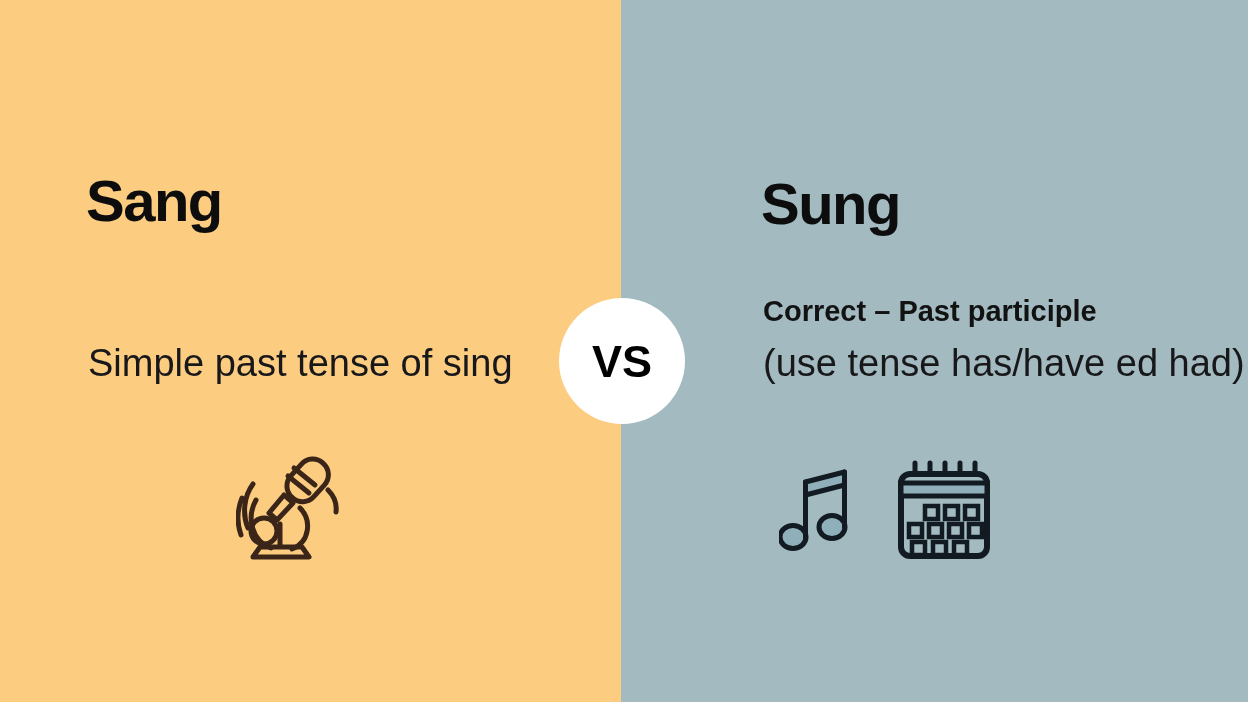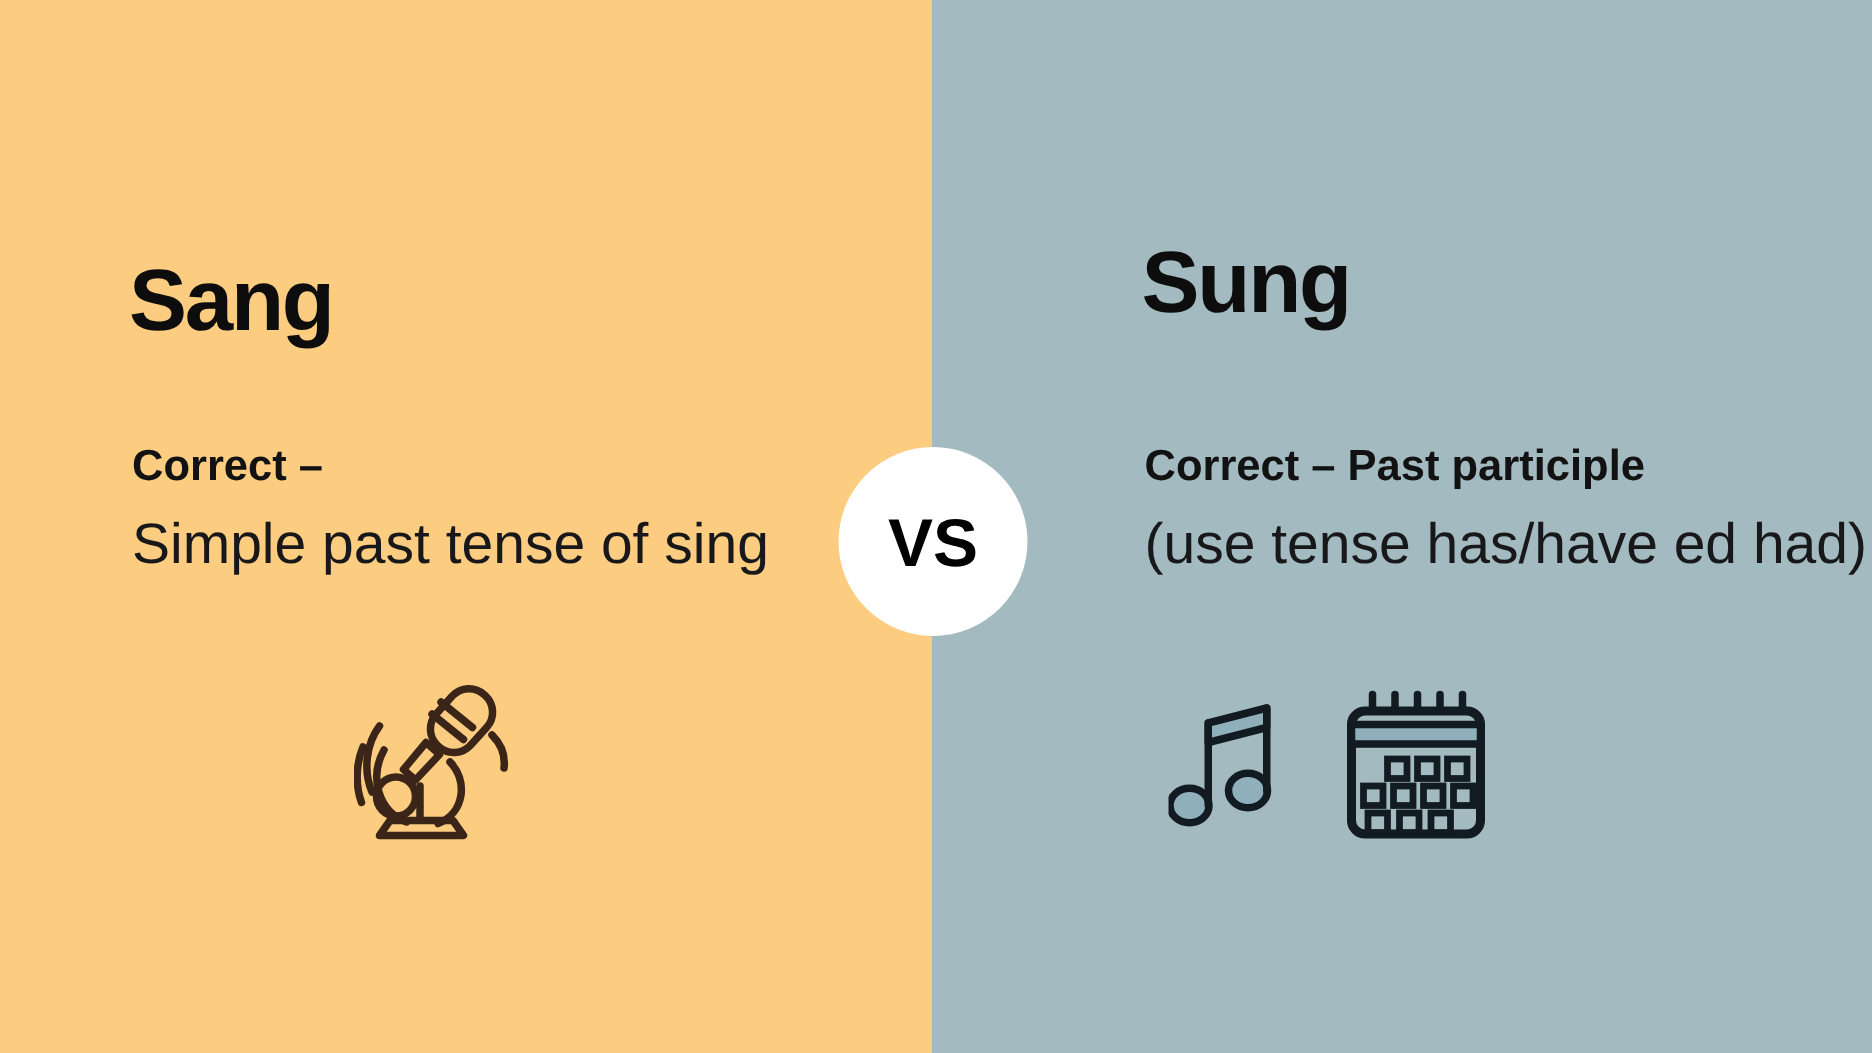--- a/index.html
+++ b/index.html
@@ -50,21 +50,21 @@
     position: absolute;
     font-weight: 700;
     font-size: 58px;
     letter-spacing: -1.5px;
     line-height: 1;
     color: #0d0d0d;
     white-space: nowrap;
   }
 
   .panel-left .term-title { left: 86px; top: 172px; }
-  .panel-right .term-title { left: 140px; top: 160px; }
+  .panel-right .term-title { left: 140px; top: 175px; }
 
   .term-correct {
     position: absolute;
     font-weight: 700;
     font-size: 29px;
     line-height: 1;
     color: #121212;
     white-space: nowrap;
   }
 
@@ -131,21 +131,20 @@
 </head>
 <body>
 
 <div class="comparison-board">
 
   <div class="panel panel-left">
     <div class="panel-inner">
 
       <div class="term-title">Sang</div>
 
-      <div class="term-correct">Correct –</div>
 
       <div class="term-desc">Simple past tense of sing</div>
 
       <div class="icon-zone">
         <svg class="svg-icon" width="110" height="112" viewBox="0 0 110 112" fill="none" stroke="#3b2418" stroke-width="5" stroke-linecap="round" stroke-linejoin="round">
 
           <rect x="56.5" y="5.5" rx="15" ry="15" width="31" height="46" transform="rotate(42 72 28)"></rect>
 
           <line x1="58" y1="16" x2="79" y2="33" transform="rotate(0 0 0)"></line>
           <line x1="52" y1="24" x2="73" y2="41"></line>

